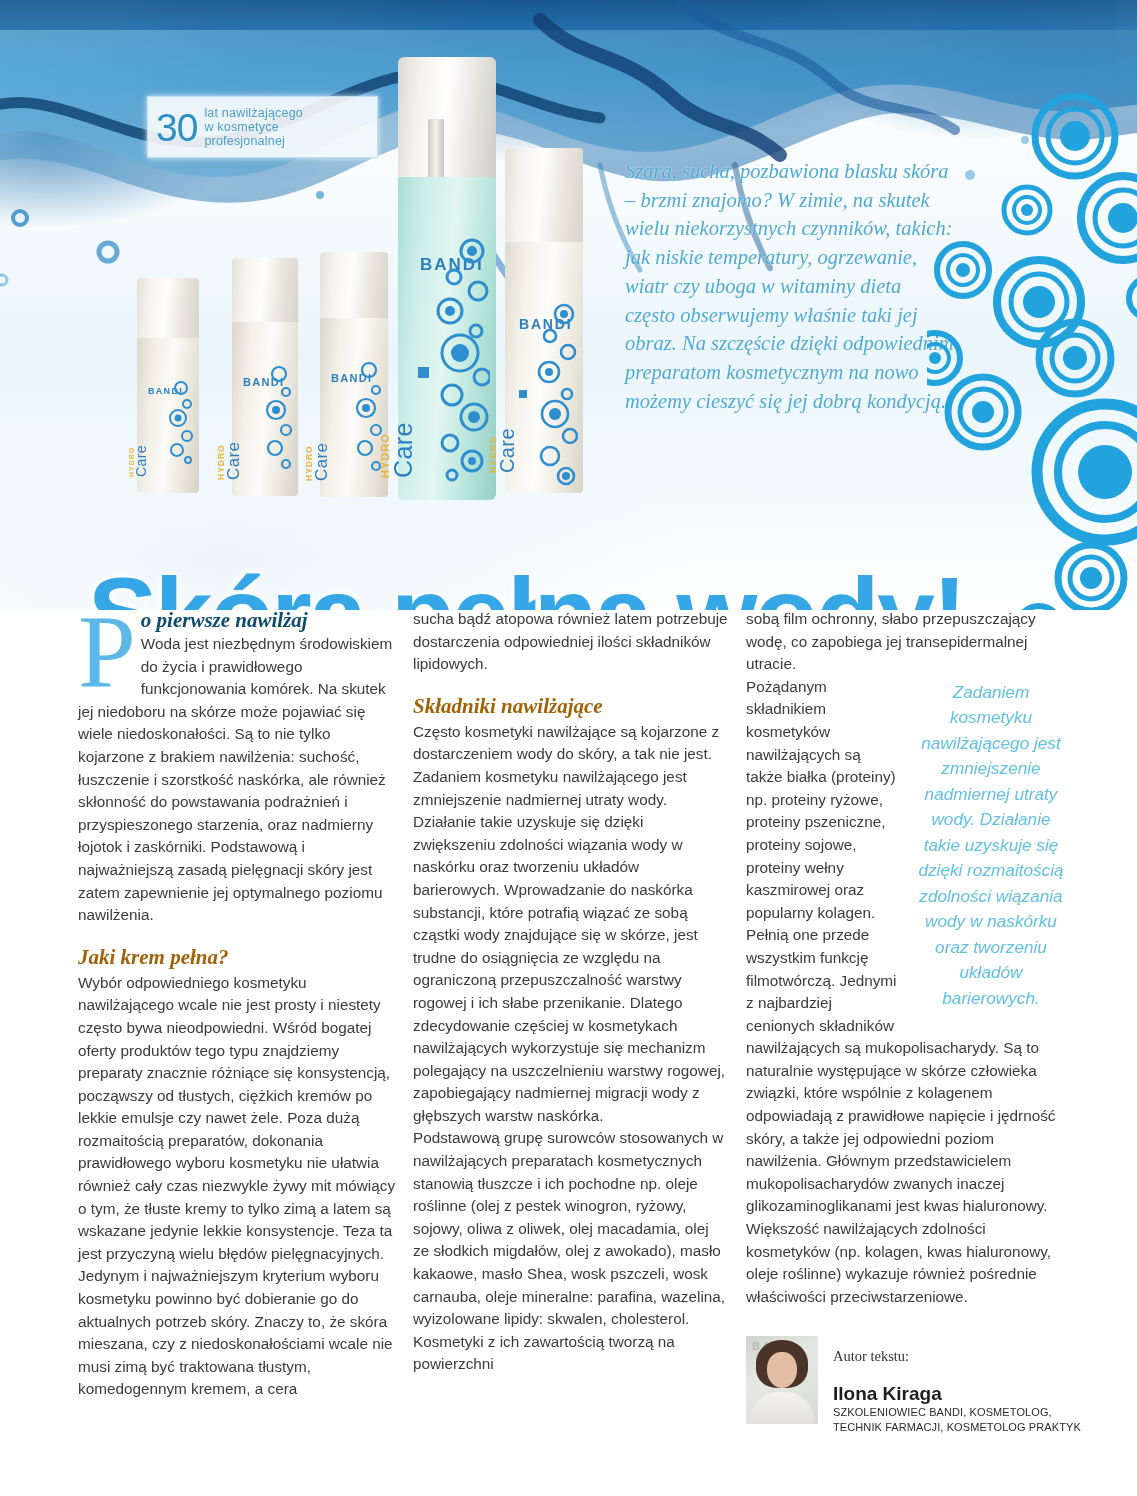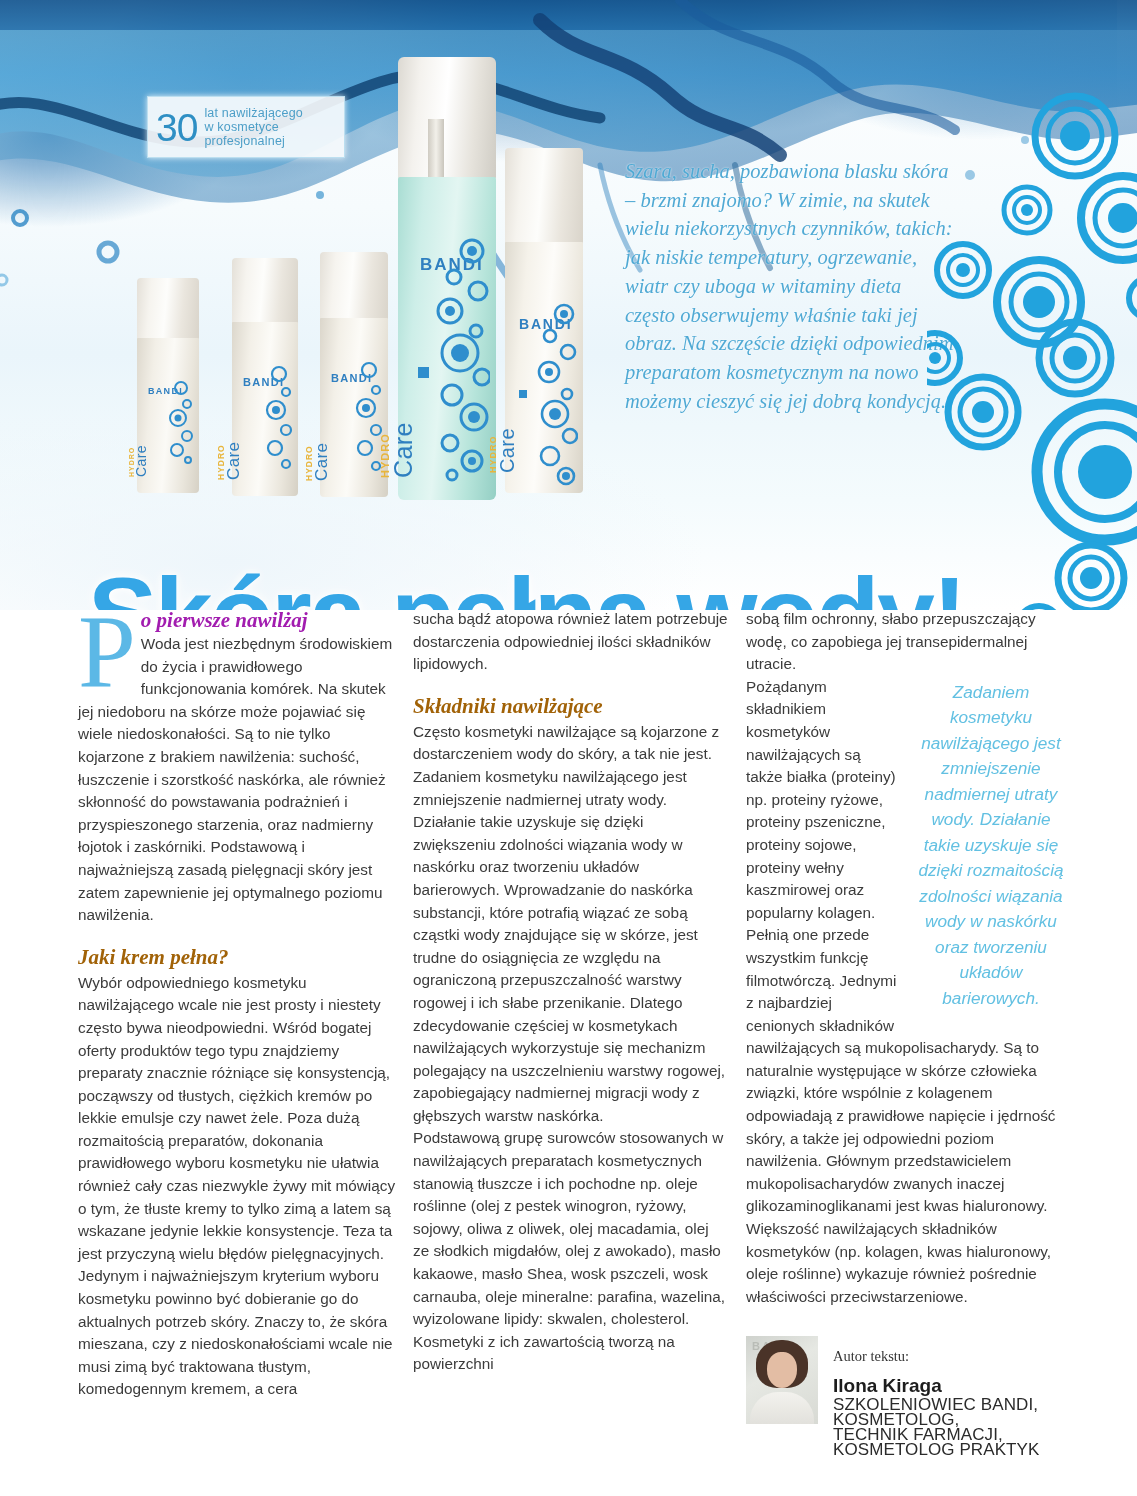--- a/index.html
+++ b/index.html
@@ -30,21 +30,21 @@
       radial-gradient(ellipse 22% 60% at 23% 30%, rgba(20,80,140,.65) 0%, rgba(20,80,140,0) 60%),
       radial-gradient(ellipse 30% 70% at 46% 14%, rgba(25,95,160,.72) 0%, rgba(25,95,160,0) 62%),
       radial-gradient(ellipse 26% 60% at 67% 12%, rgba(18,70,125,.70) 0%, rgba(18,70,125,0) 60%),
       radial-gradient(ellipse 30% 55% at 88% 16%, rgba(35,120,185,.62) 0%, rgba(35,120,185,0) 62%),
       radial-gradient(ellipse 40% 35% at 50% 2%, rgba(10,55,105,.55) 0%, rgba(10,55,105,0) 70%);
     filter:blur(0.4px);
   }
 
   
   .badge30 {
-    position:absolute; left:147px; top:96px; width:198px; height:62px;
+    position:absolute; left:147px; top:96px; width:231px; height:62px;
     background:rgba(255,255,255,.88);
     border:1px solid #bcdff0;
     display:flex; align-items:center; padding:3px 6px 3px 8px;
     box-shadow:0 0 6px rgba(255,255,255,.8);
   }
   .badge30 .num {
     font-size:39px; font-weight:400; color:#2e8fc4; line-height:1;
     letter-spacing:-1px; margin-right:7px; font-family:"Liberation Sans", sans-serif;
   }
   .badge30 .lines { font-size:12.5px; line-height:14.3px; color:#4c9ec7; letter-spacing:.2px; }
@@ -104,21 +104,21 @@
     font-family:"Liberation Serif", serif; font-style:italic; font-weight:700;
     font-size:21px; line-height:26px; color:#a16207; margin:17px 0 2px 0;
   }
 
   .dropcap {
     float:left; font-family:"Liberation Serif", serif; font-weight:400;
     font-size:104px; line-height:84px; color:#5cb8e6; margin:2px 5px -6px 0;
   }
   .lead-head {
     font-family:"Liberation Serif", serif; font-style:italic; font-weight:700;
-    font-size:21px; line-height:24px; color:#a21caf; margin:0 0 1px 0;
+    font-size:21px; line-height:24px; color:#0c4a6e; margin:0 0 1px 0;
   }
 
   
   .pull {
     font-family:"Liberation Sans", sans-serif; font-style:italic;
     color:#62c0e2; font-size:17.2px; line-height:25.5px;
   }
   .pull1 {
     float:right; width:152px; margin:3px 0 3px 10px;
     shape-outside:margin-box;
@@ -150,22 +150,22 @@
   }
   .author .photo .bandi-ghost {
     position:absolute; left:6px; top:4px; font-size:11px; color:#b9bcb6;
     letter-spacing:2px; font-weight:700;
   }
   .author .meta { margin-left:15px; padding-top:12px; }
   .author .role-line {
     font-family:"Liberation Serif", serif; font-size:14.5px;
     color:#343434; line-height:17px;
   }
-  .author .name { font-size:19px; font-weight:700; color:#1d1d1d; line-height:22px; margin-top:10px; }
-  .author .credentials { font-size:17px; line-height:15px; color:#2b2b2b; letter-spacing:.1px; }
+  .author .name { font-size:19px; font-weight:700; color:#1d1d1d; line-height:22px; margin-top:18px; }
+  .author .credentials { font-size:11px; line-height:15px; color:#2b2b2b; letter-spacing:.1px; }
 </style>
 </head>
 <body>
 
 <div class="hero">
   <div class="hero-bg"></div>
 
   <div class="splash">
     <div class="wave-strip"></div>
     <svg width="1180" height="330" viewBox="0 0 1180 330">
@@ -427,21 +427,21 @@
     <p class="p">sucha bądź atopowa również latem potrzebuje dostarczenia odpowiedniej ilości składników lipidowych.</p>
     <h2 class="h2">Składniki nawilżające</h2>
     <p class="p">Często kosmetyki nawilżające są kojarzone z dostarczeniem wody do skóry, a tak nie jest. Zadaniem kosmetyku nawilżającego jest zmniejszenie nadmiernej utraty wody. Działanie takie uzyskuje się dzięki zwiększeniu zdolności wiązania wody w naskórku oraz tworzeniu układów barierowych. Wprowadzanie do naskórka substancji, które potrafią wiązać ze sobą cząstki wody znajdujące się w skórze, jest trudne do osiągnięcia ze względu na ograniczoną przepuszczalność warstwy rogowej i ich słabe przenikanie. Dlatego zdecydowanie częściej w kosmetykach nawilżających wykorzystuje się mechanizm polegający na uszczelnieniu warstwy rogowej, zapobiegający nadmiernej migracji wody z głębszych warstw naskórka.</p>
     <p class="p">Podstawową grupę surowców stosowanych w nawilżających preparatach kosmetycznych stanowią tłuszcze i ich pochodne np. oleje roślinne (olej z pestek winogron, ryżowy, sojowy, oliwa z oliwek, olej macadamia, olej ze słodkich migdałów, olej z awokado), masło kakaowe, masło Shea, wosk pszczeli, wosk carnauba, oleje mineralne: parafina, wazelina, wyizolowane lipidy: skwalen, cholesterol. Kosmetyki z ich zawartością tworzą na powierzchni</p>
   </div>
 
   <div class="col col3">
     <p class="p">sobą film ochronny, słabo przepuszczający wodę, co zapobiega jej transepidermalnej utracie.</p>
     <div class="pull pull2">Zadaniem kosmetyku nawilżającego jest zmniejszenie nadmiernej utraty wody. Działanie takie uzyskuje się dzięki rozmaitością zdolności wiązania wody w naskórku oraz tworzeniu układów barierowych.</div>
     <p class="p">Pożądanym składnikiem kosmetyków nawilżających są także białka (proteiny) np. proteiny ryżowe, proteiny pszeniczne, proteiny sojowe, proteiny wełny kaszmirowej oraz popularny kolagen. Pełnią one przede wszystkim funkcję filmotwórczą. Jednymi z najbardziej cenionych składników nawilżających są mukopolisacharydy. Są to naturalnie występujące w skórze człowieka związki, które wspólnie z kolagenem odpowiadają z prawidłowe napięcie i jędrność skóry, a także jej odpowiedni poziom nawilżenia. Głównym przedstawicielem mukopolisacharydów zwanych inaczej glikozaminoglikanami jest kwas hialuronowy.</p>
-    <p class="p">Większość nawilżających składników kosmetyków (np. kolagen, kwas hialuronowy, oleje roślinne) wykazuje również pośrednie właściwości przeciwstarzeniowe.</p>
+    <p class="p">Większość nawilżających zdolności kosmetyków (np. kolagen, kwas hialuronowy, oleje roślinne) wykazuje również pośrednie właściwości przeciwstarzeniowe.</p>
   </div>
 </div>
 
 <div class="author">
   <div class="photo">
     <div class="bandi-ghost">BANDI</div>
     <div class="shoulders"></div>
     <div class="hair"></div>
     <div class="face"></div>
   </div>

